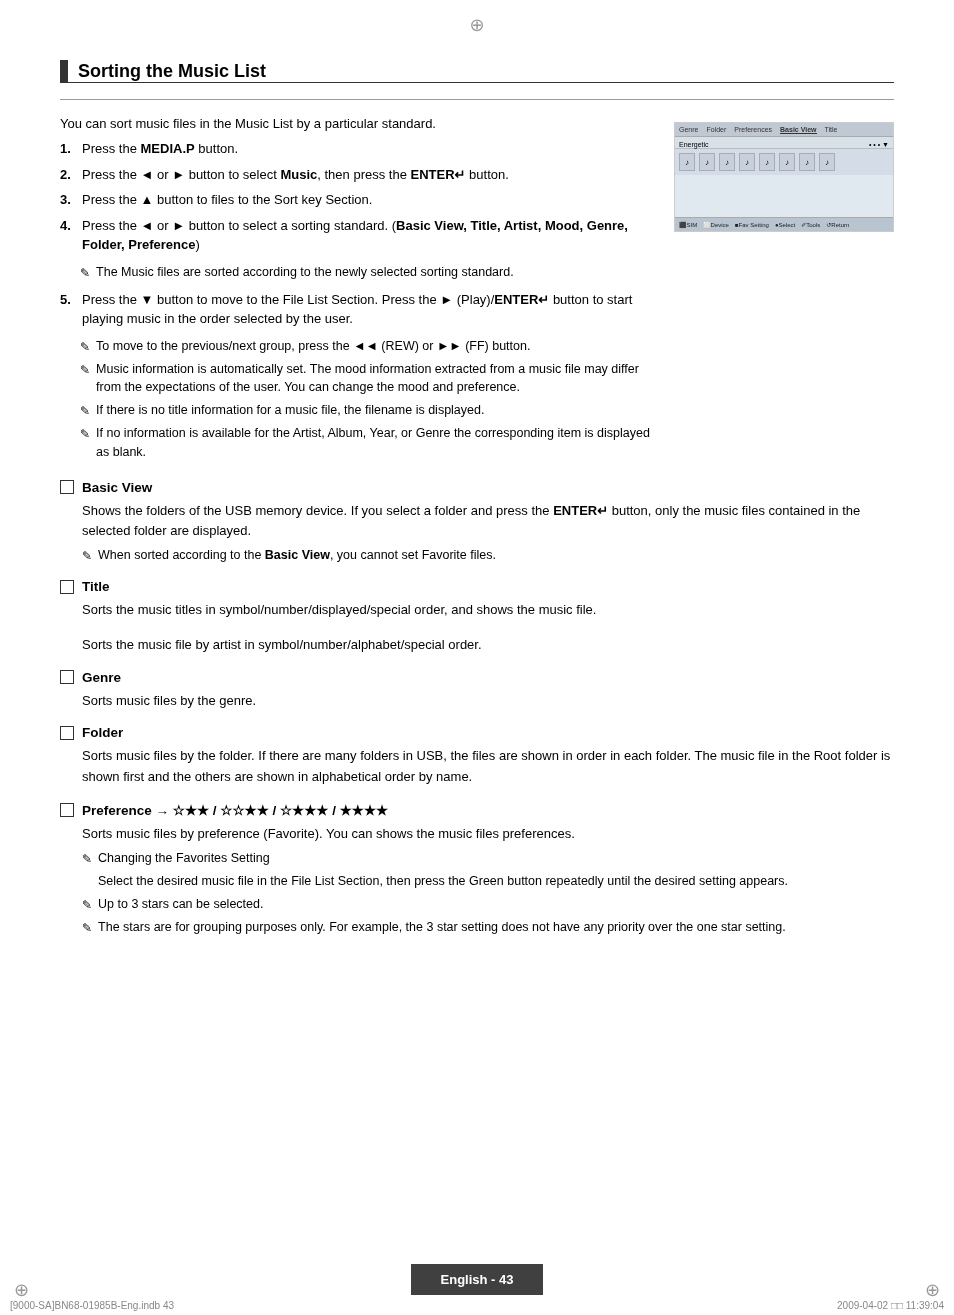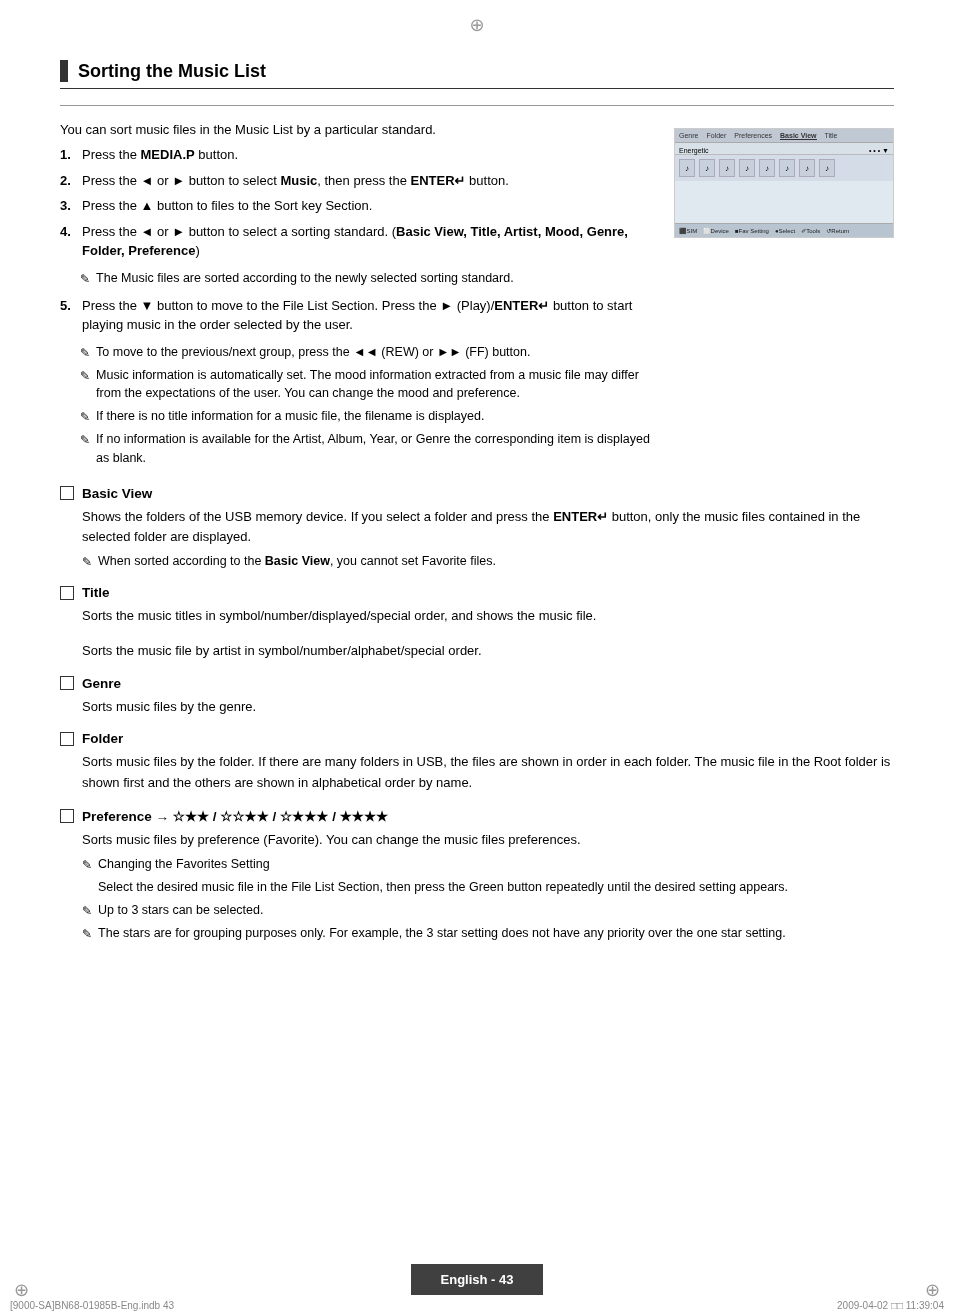--- a/index.html
+++ b/index.html
@@ -29,21 +29,20 @@
       font-size: 18px;
       color: #999;
     }
 
     
     .section-header {
       display: flex;
       align-items: center;
       margin-bottom: 16px;
       border-bottom: 1px solid #333;
-      padding-bottom: 6px;
     }
     .section-bar {
       width: 8px;
       height: 22px;
       background: #333;
       margin-right: 10px;
       flex-shrink: 0;
     }
     .section-title {
       font-size: 18px;
@@ -379,21 +378,21 @@
       <p>Sorts music files by the folder. If there are many folders in USB, the files are shown in order in each folder. The music file in the Root folder is shown first and the others are shown in alphabetical order by name.</p>
     </div>
   </div>
 
   <div class="subsection">
     <div class="subsection-header">
       <div class="checkbox-icon"></div>
       <span class="subsection-title">Preference → ☆★★ / ☆☆★★ / ☆★★★ / ★★★★</span>
     </div>
     <div class="subsection-body">
-      <p>Sorts music files by preference (Favorite). You can change the music files preferences.</p>
+      <p>Sorts music files by preference (Favorite). You can shows the music files preferences.</p>
       <div class="note-line" style="margin-left:0">
         <span class="note-icon">✎</span>
         <span>Changing the Favorites Setting</span>
       </div>
       <div class="note-line" style="margin-left:16px">
         <span>Select the desired music file in the File List Section, then press the Green button repeatedly until the desired setting appears.</span>
       </div>
       <div class="note-line" style="margin-left:0">
         <span class="note-icon">✎</span>
         <span>Up to 3 stars can be selected.</span>

